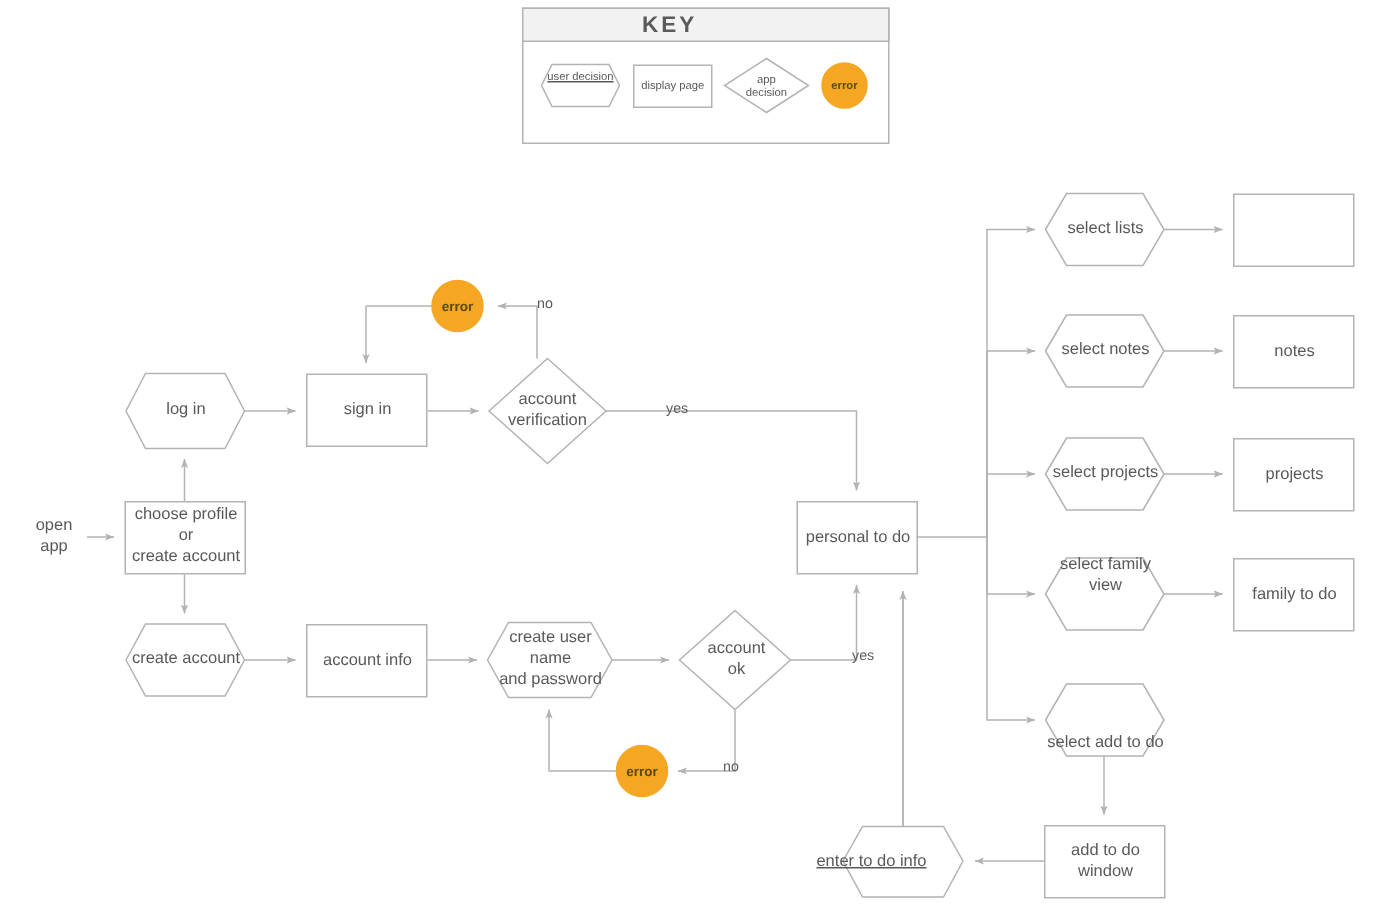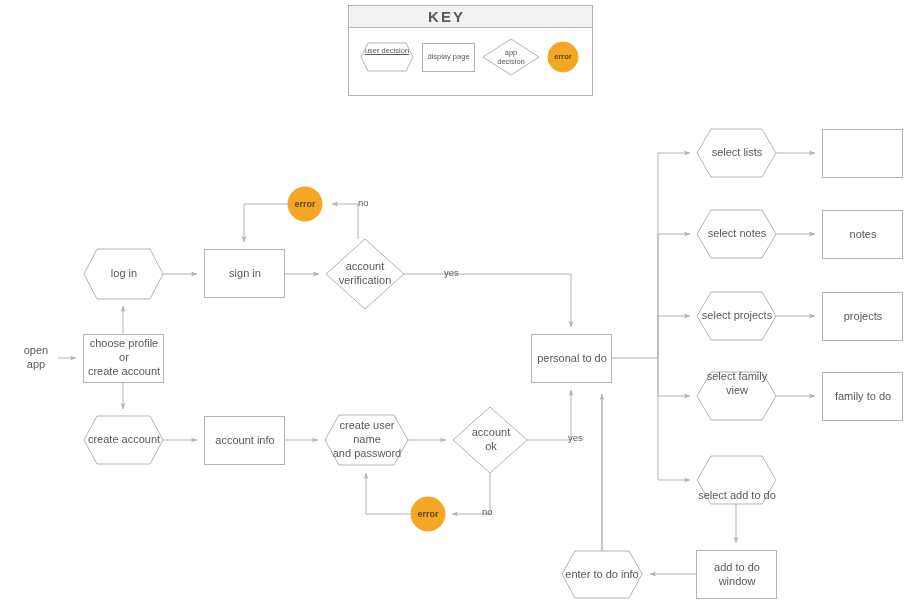--- a/index.html
+++ b/index.html
@@ -240,20 +240,20 @@
   <div class="node-label" style="left:697px; top:292px; width:80px; height:48px;">select projects</div>
   <div class="node-label" style="left:823px; top:293px; width:80px; height:48px;">projects</div>
 
   <div class="node-label" style="left:695px; top:360px; width:84px; height:48px;">select family view</div>
   <div class="node-label" style="left:823px; top:373px; width:80px; height:48px;">family to do</div>
 
   <div class="node-label" style="left:695px; top:428px; width:84px; height:48px;margin-top:44px;">select add to do</div>
 
   <div class="node-label" style="left:697px; top:551px; width:80px; height:48px;">add to do window</div>
 
-  <div class="node-label" style="left:562px; top:551px; width:80px; height:48px;">enter to do info</div>
+  <div class="node-label" style="left:541px; top:551px; width:80px; height:48px;text-decoration:underline;">enter to do info</div>
 
   <div class="edge-label" style="left:358px; top:197px;">no</div>
   <div class="edge-label" style="left:444px; top:267px;">yes</div>
   <div class="edge-label" style="left:568px; top:432px;">yes</div>
   <div class="edge-label" style="left:482px; top:506px;">no</div>
 
 </div>
 
 </body></html>

